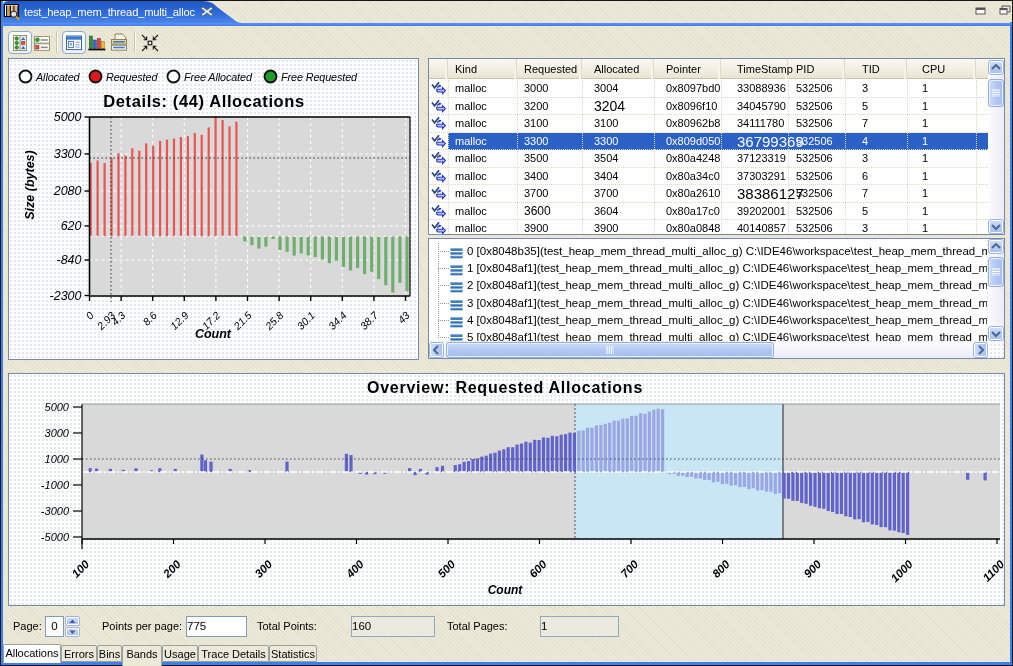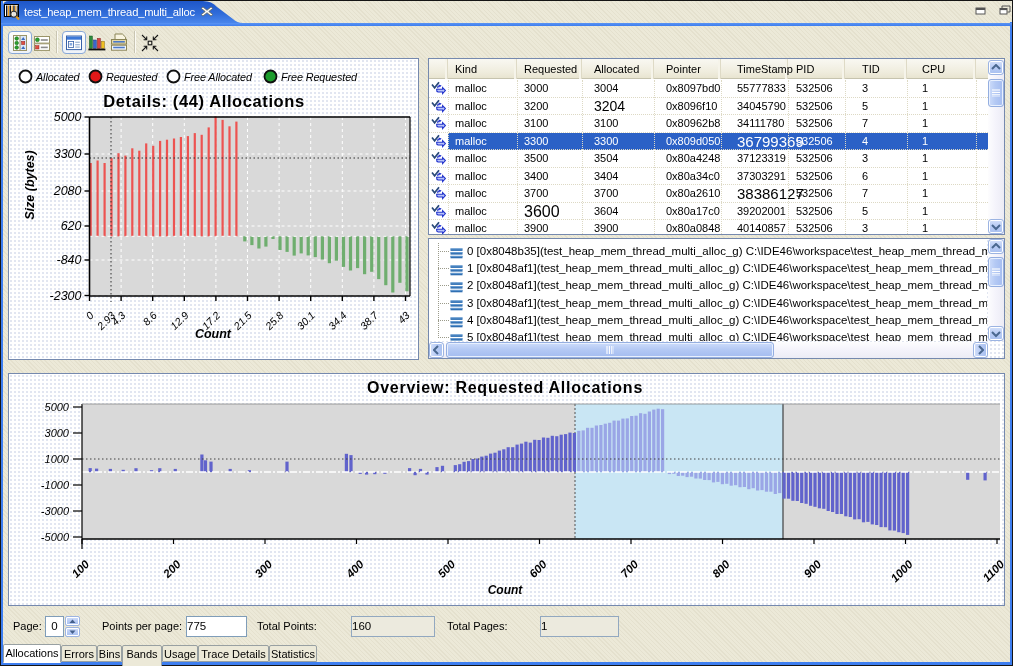--- a/index.html
+++ b/index.html
@@ -246,21 +246,21 @@
     <div style="position:absolute;left:0;top:16.5px;width:559px;border-top:1px dotted #ddd9c4"></div>
     <div style="position:absolute;left:2px;top:1px;width:16px;height:16px"><svg width="16" height="16" viewBox="0 0 16 16">
         <path d="M1,3.5 L3.6,6.8 L8,1.2" fill="none" stroke="#2a4a7a" stroke-width="1.7"></path>
         <path d="M6.2,7.2 Q5.6,5 7.8,4.6 L7.6,3.4 L10.6,4.4 L8.6,6.4 L8.3,5.6 Q7,6 7.4,7.2 Z" fill="#2233cc"></path>
         <path d="M5.6,8.2 L11.6,8.2 L11.6,6.6 L14.4,9.6 L11.6,12.6 L11.6,11 L7.2,11 Q5.4,10.6 5.6,8.2 Z" fill="#b8c4fa" stroke="#2233cc" stroke-width="1.1"></path>
       </svg></div>
     <div style="position:absolute;left:26px;top:0px;height:17px;font-size:11px;line-height:17px;color:#000;white-space:nowrap">malloc</div>
     <div style="position:absolute;left:95px;top:0px;height:17px;font-size:11px;line-height:17px;color:#000;white-space:nowrap">3000</div>
     <div style="position:absolute;left:165px;top:0px;height:17px;font-size:11px;line-height:17px;color:#000;white-space:nowrap">3004</div>
     <div style="position:absolute;left:237px;top:0px;height:17px;font-size:11px;line-height:17px;color:#000;white-space:nowrap">0x8097bd0</div>
-    <div style="position:absolute;left:308px;top:0px;height:17px;font-size:11px;line-height:17px;color:#000;white-space:nowrap">55777833</div>
+    <div style="position:absolute;left:308px;top:0px;height:17px;font-size:11px;line-height:17px;color:#000;white-space:nowrap">33088936</div>
     <div style="position:absolute;left:367px;top:0px;height:17px;font-size:11px;line-height:17px;color:#000;white-space:nowrap">532506</div>
     <div style="position:absolute;left:433px;top:0px;height:17px;font-size:11px;line-height:17px;color:#000;white-space:nowrap">3</div>
     <div style="position:absolute;left:493px;top:0px;height:17px;font-size:11px;line-height:17px;color:#000;white-space:nowrap">1</div>
     <div style="position:absolute;left:0;top:34.0px;width:559px;border-top:1px dotted #ddd9c4"></div>
     <div style="position:absolute;left:2px;top:19px;width:16px;height:16px"><svg width="16" height="16" viewBox="0 0 16 16">
         <path d="M1,3.5 L3.6,6.8 L8,1.2" fill="none" stroke="#2a4a7a" stroke-width="1.7"></path>
         <path d="M6.2,7.2 Q5.6,5 7.8,4.6 L7.6,3.4 L10.6,4.4 L8.6,6.4 L8.3,5.6 Q7,6 7.4,7.2 Z" fill="#2233cc"></path>
         <path d="M5.6,8.2 L11.6,8.2 L11.6,6.6 L14.4,9.6 L11.6,12.6 L11.6,11 L7.2,11 Q5.4,10.6 5.6,8.2 Z" fill="#b8c4fa" stroke="#2233cc" stroke-width="1.1"></path>
       </svg></div>
     <div style="position:absolute;left:26px;top:18px;height:17px;font-size:11px;line-height:17px;color:#000;white-space:nowrap">malloc</div>
@@ -342,21 +342,21 @@
     <div style="position:absolute;left:367px;top:105px;height:17px;font-size:11px;line-height:17px;color:#000;white-space:nowrap">532506</div>
     <div style="position:absolute;left:433px;top:105px;height:17px;font-size:11px;line-height:17px;color:#000;white-space:nowrap">7</div>
     <div style="position:absolute;left:493px;top:105px;height:17px;font-size:11px;line-height:17px;color:#000;white-space:nowrap">1</div>
     <div style="position:absolute;left:0;top:139.4px;width:559px;border-top:1px dotted #ddd9c4"></div>
     <div style="position:absolute;left:2px;top:124px;width:16px;height:16px"><svg width="16" height="16" viewBox="0 0 16 16">
         <path d="M1,3.5 L3.6,6.8 L8,1.2" fill="none" stroke="#2a4a7a" stroke-width="1.7"></path>
         <path d="M6.2,7.2 Q5.6,5 7.8,4.6 L7.6,3.4 L10.6,4.4 L8.6,6.4 L8.3,5.6 Q7,6 7.4,7.2 Z" fill="#2233cc"></path>
         <path d="M5.6,8.2 L11.6,8.2 L11.6,6.6 L14.4,9.6 L11.6,12.6 L11.6,11 L7.2,11 Q5.4,10.6 5.6,8.2 Z" fill="#b8c4fa" stroke="#2233cc" stroke-width="1.1"></path>
       </svg></div>
     <div style="position:absolute;left:26px;top:123px;height:17px;font-size:11px;line-height:17px;color:#000;white-space:nowrap">malloc</div>
-    <div style="position:absolute;left:95px;top:123px;height:17px;font-size:16px;line-height:17px;color:#000;white-space:nowrap">3600</div>
+    <div style="position:absolute;left:95px;top:123px;height:17px;font-size:12px;line-height:17px;color:#000;white-space:nowrap">3600</div>
     <div style="position:absolute;left:165px;top:123px;height:17px;font-size:11px;line-height:17px;color:#000;white-space:nowrap">3604</div>
     <div style="position:absolute;left:237px;top:123px;height:17px;font-size:11px;line-height:17px;color:#000;white-space:nowrap">0x80a17c0</div>
     <div style="position:absolute;left:308px;top:123px;height:17px;font-size:11px;line-height:17px;color:#000;white-space:nowrap">39202001</div>
     <div style="position:absolute;left:367px;top:123px;height:17px;font-size:11px;line-height:17px;color:#000;white-space:nowrap">532506</div>
     <div style="position:absolute;left:433px;top:123px;height:17px;font-size:11px;line-height:17px;color:#000;white-space:nowrap">5</div>
     <div style="position:absolute;left:493px;top:123px;height:17px;font-size:11px;line-height:17px;color:#000;white-space:nowrap">1</div>
     <div style="position:absolute;left:2px;top:141px;width:16px;height:16px"><svg width="16" height="16" viewBox="0 0 16 16">
         <path d="M1,3.5 L3.6,6.8 L8,1.2" fill="none" stroke="#2a4a7a" stroke-width="1.7"></path>
         <path d="M6.2,7.2 Q5.6,5 7.8,4.6 L7.6,3.4 L10.6,4.4 L8.6,6.4 L8.3,5.6 Q7,6 7.4,7.2 Z" fill="#2233cc"></path>
         <path d="M5.6,8.2 L11.6,8.2 L11.6,6.6 L14.4,9.6 L11.6,12.6 L11.6,11 L7.2,11 Q5.4,10.6 5.6,8.2 Z" fill="#b8c4fa" stroke="#2233cc" stroke-width="1.1"></path>

